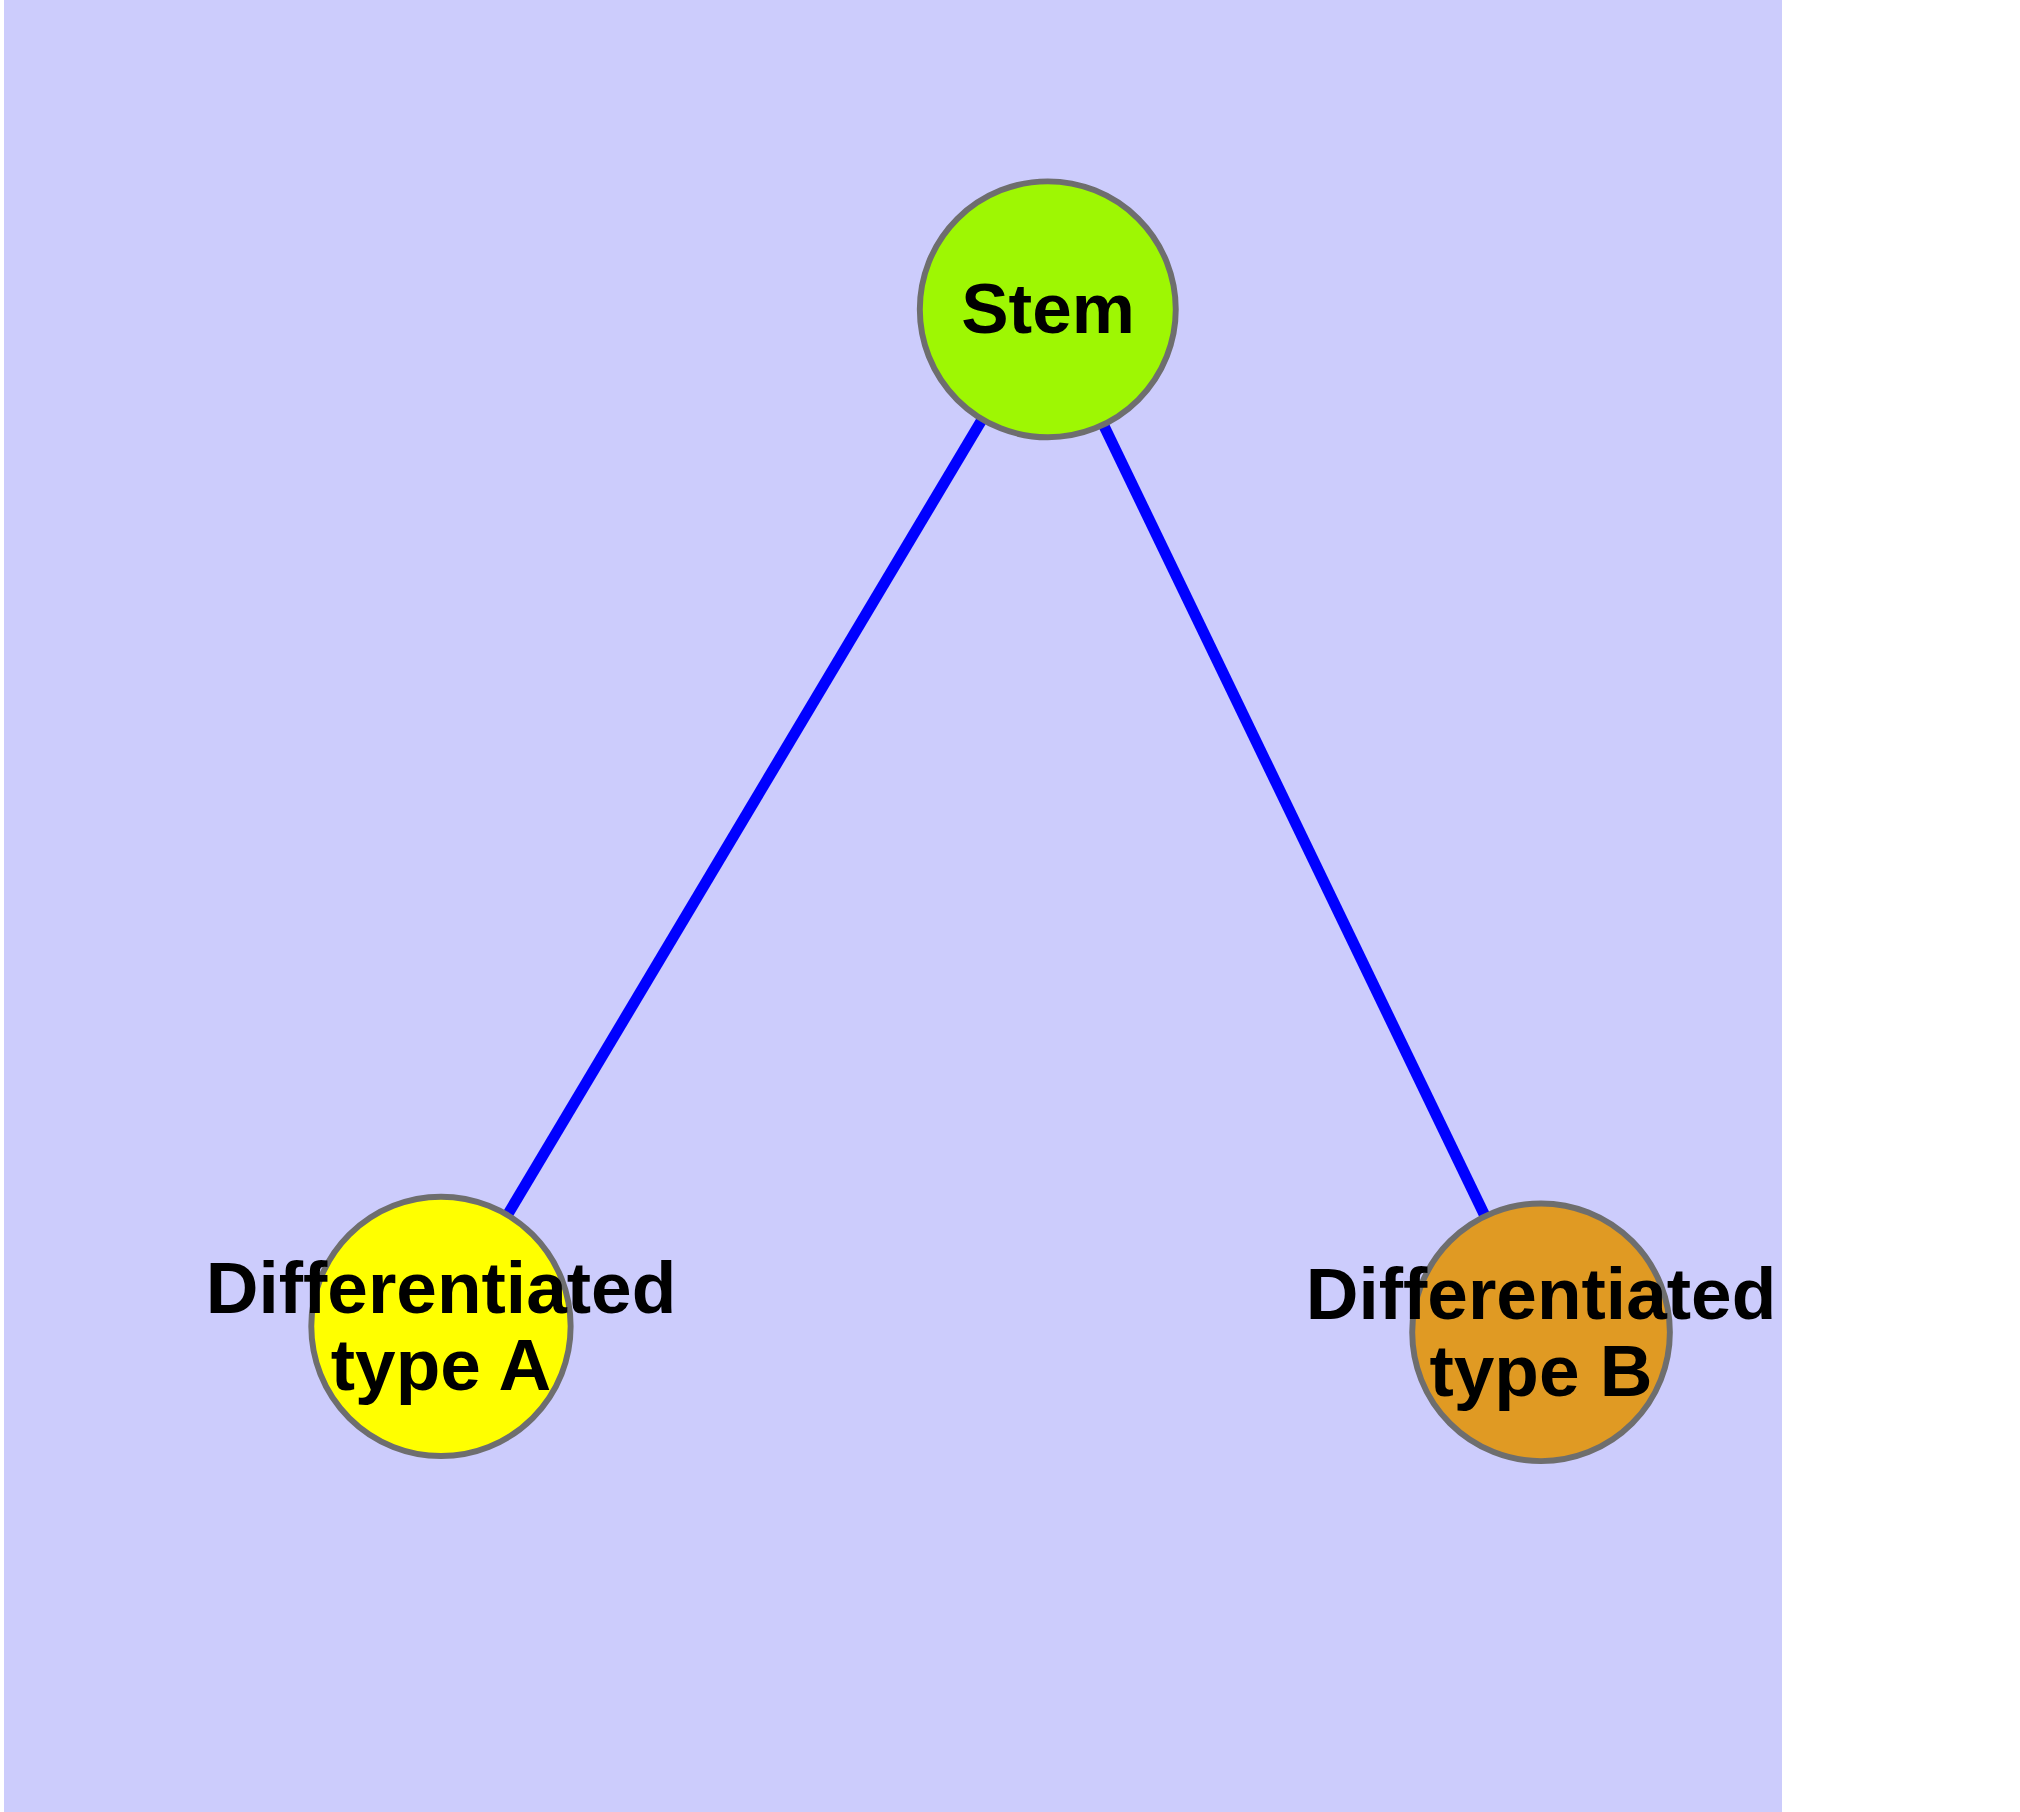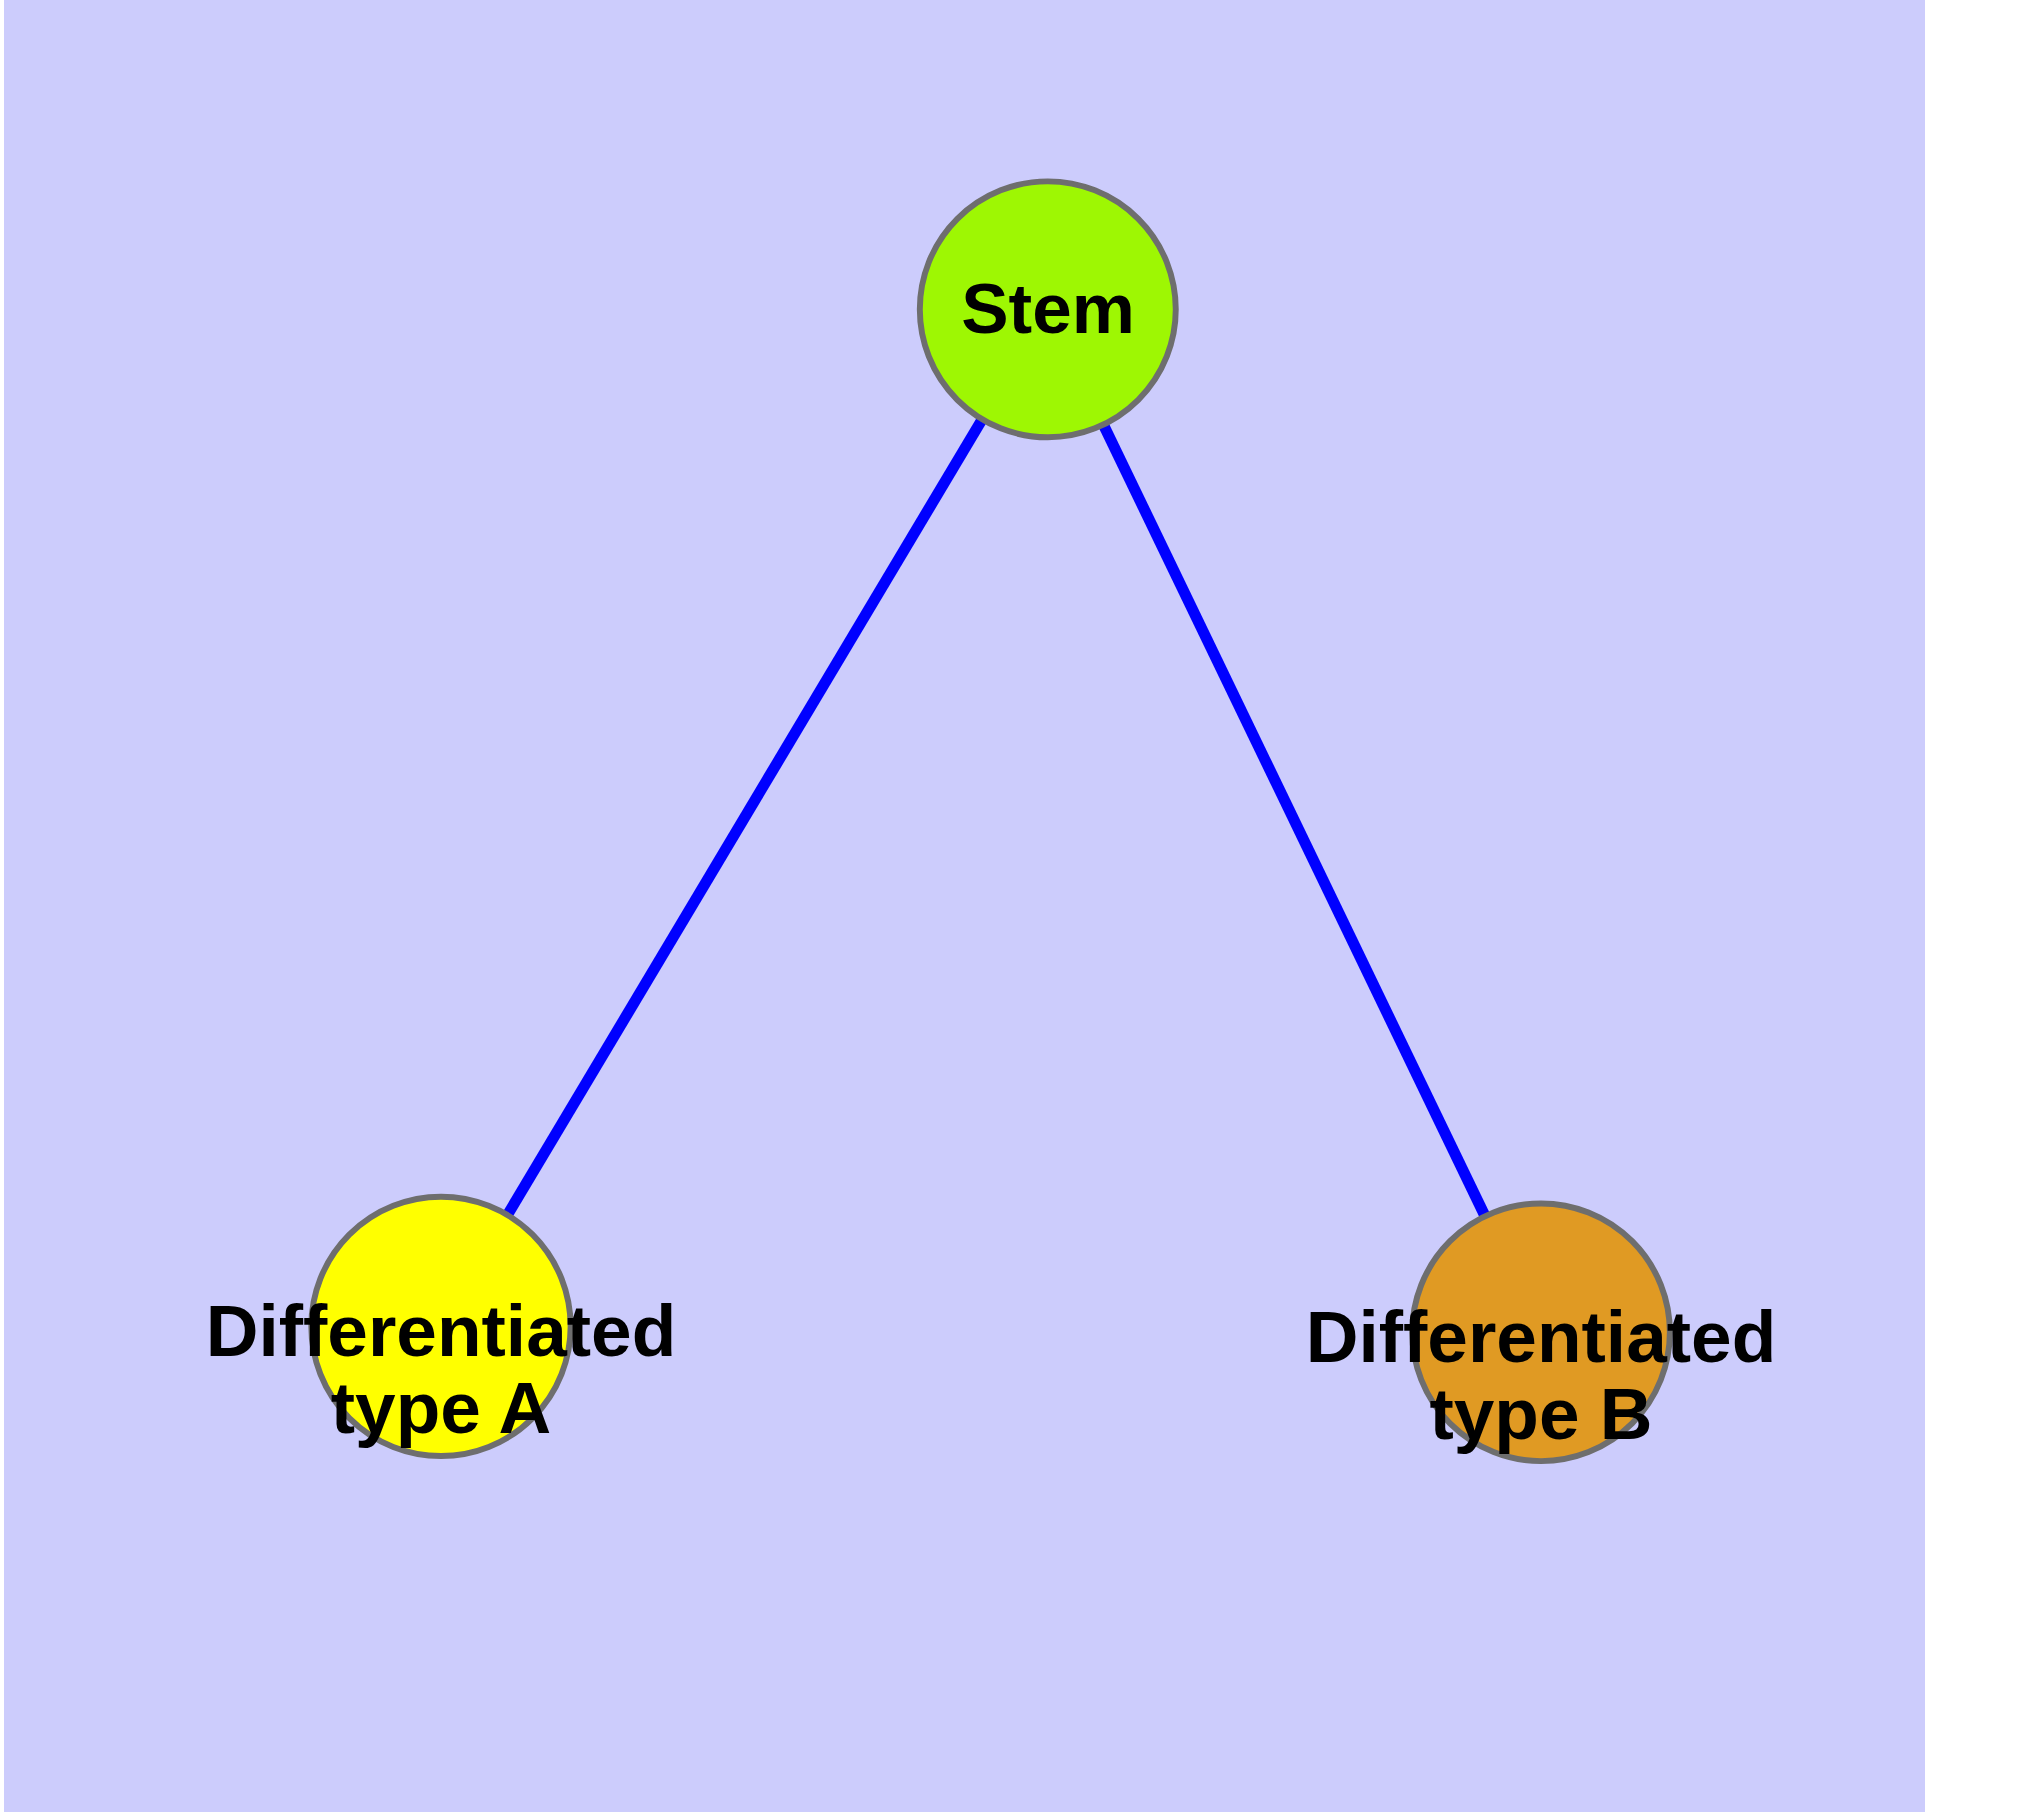--- a/index.html
+++ b/index.html
@@ -2,21 +2,21 @@
 <html style="font-size:13.6px"><head>
 <meta charset="utf-8">
 <style>
   html, body {
     margin: 0;
     padding: 0;
     background: #ffffff;
   }
   #canvas {
     position: relative;
-    width: 1925px;
+    width: 1782px;
     height: 1812px;
     background: #ffffff;
     overflow: hidden;
     font-family: "Liberation Sans", sans-serif;
   }
   #plot-background {
     position: absolute;
     left: 4.2px;
     top: 0px;
     width: 2016px;
@@ -39,21 +39,20 @@
     white-space: pre;
     pointer-events: none;
     transform: translate(-50%, -50%);
     font-family: "Liberation Sans", sans-serif;
   }
   .node-label.root-label {
     font-size: 71px;
   }
   .node-label.leaf-label {
     font-size: 73px;
-    margin-top: 43px;
   }
 </style>
 </head>
 <body>
 
 <div id="canvas">
 
   <div id="plot-background"></div>
 
   <svg id="graph-svg" viewBox="0 0 2384 2138" xmlns="http://www.w3.org/2000/svg">

